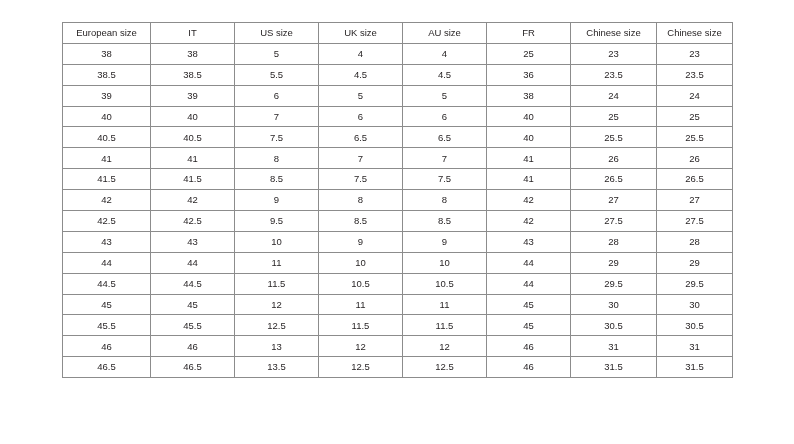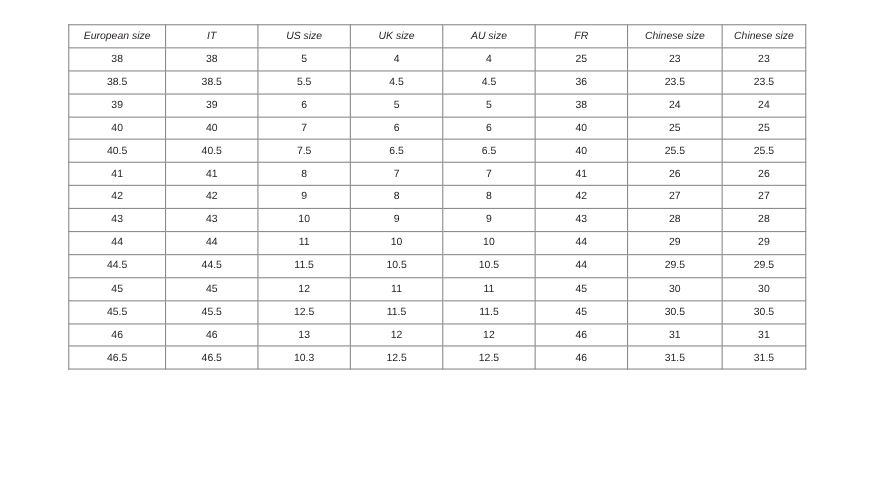--- a/index.html
+++ b/index.html
@@ -39,21 +39,20 @@
     font-weight: normal;
     font-size: 9.5px;
     line-height: 1;
     height: 19.9px;
     padding: 0;
     color: #231f20;
     background: #ffffff;
   }
   table.size-table th {
     font-size: 9.5px;
-    font-style: italic;
   }
   col.c0 { width: 88px; }
   col.c1 { width: 84px; }
   col.c2 { width: 84px; }
   col.c3 { width: 84px; }
   col.c4 { width: 84px; }
   col.c5 { width: 84px; }
   col.c6 { width: 86px; }
   col.c7 { width: 76px; }
 </style>
@@ -140,28 +139,48 @@
             <td>41</td>
             <td>41</td>
             <td>8</td>
             <td>7</td>
             <td>7</td>
             <td>41</td>
             <td>26</td>
             <td>26</td>
           </tr>
           <tr>
+            <td>41.5</td>
+            <td>41.5</td>
+            <td>8.5</td>
+            <td>7.5</td>
+            <td>7.5</td>
+            <td>41</td>
+            <td>26.5</td>
+            <td>26.5</td>
+          </tr>
+          <tr>
             <td>42</td>
             <td>42</td>
             <td>9</td>
             <td>8</td>
             <td>8</td>
             <td>42</td>
             <td>27</td>
             <td>27</td>
+          </tr>
+          <tr>
+            <td>42.5</td>
+            <td>42.5</td>
+            <td>9.5</td>
+            <td>8.5</td>
+            <td>8.5</td>
+            <td>42</td>
+            <td>27.5</td>
+            <td>27.5</td>
           </tr>
           <tr>
             <td>43</td>
             <td>43</td>
             <td>10</td>
             <td>9</td>
             <td>9</td>
             <td>43</td>
             <td>28</td>
             <td>28</td>
@@ -212,21 +231,21 @@
             <td>13</td>
             <td>12</td>
             <td>12</td>
             <td>46</td>
             <td>31</td>
             <td>31</td>
           </tr>
           <tr>
             <td>46.5</td>
             <td>46.5</td>
-            <td>10.3</td>
+            <td>13.5</td>
             <td>12.5</td>
             <td>12.5</td>
             <td>46</td>
             <td>31.5</td>
             <td>31.5</td>
           </tr>
         </tbody>
     </table>
   </div>
 </div>

